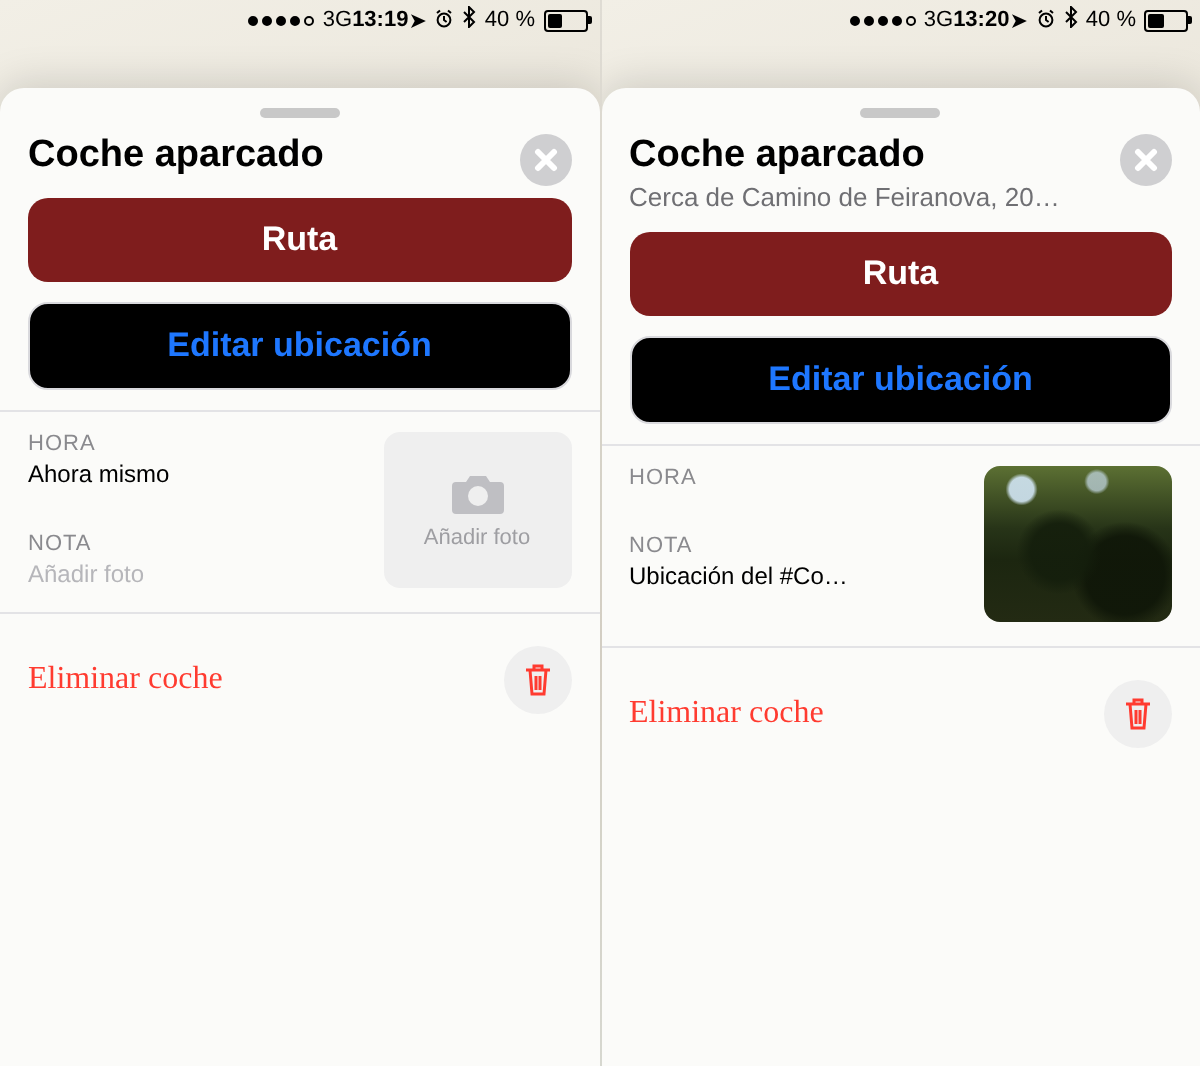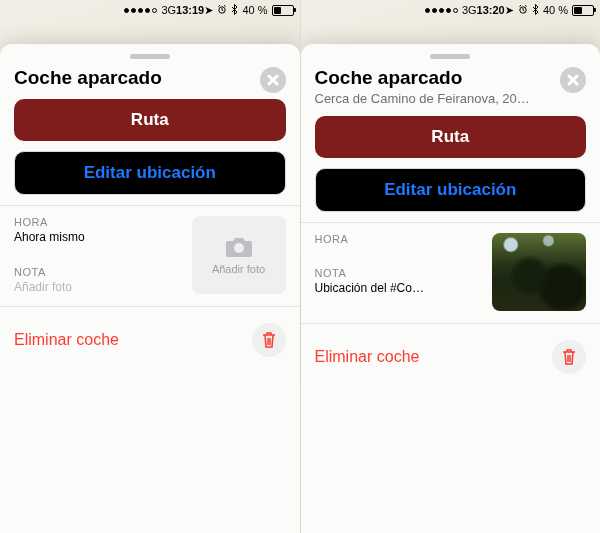--- a/index.html
+++ b/index.html
@@ -38,21 +38,21 @@
   .photobox{width:94px;height:78px;border-radius:8px;position:relative;overflow:hidden;flex:0 0 94px;}
   .photobox.empty{background:#efefef;display:flex;flex-direction:column;align-items:center;justify-content:center;gap:4px;color:#9e9ea2;font-size:11px;}
   .photobox.empty svg{width:30px;height:24px;fill:#bfbfc3;}
   .photobox.filled{background:linear-gradient(180deg,#5c7033 0%,#273418 40%,#1c2610 60%,#232a13 100%);}
   .photobox.filled::before{content:"";position:absolute;inset:0;background:
      radial-gradient(circle at 20% 15%,rgba(210,230,245,0.9) 0 6%,transparent 8%),
      radial-gradient(circle at 60% 10%,rgba(200,220,235,0.7) 0 5%,transparent 7%),
      radial-gradient(circle at 40% 55%,rgba(20,30,12,0.9) 0 20%,transparent 30%),
      radial-gradient(circle at 75% 70%,rgba(15,22,8,0.9) 0 22%,transparent 30%);}
   .delete-row{display:flex;align-items:center;justify-content:space-between;padding:16px 0 0;}
-  .delete-link{color:#ff3b30;font-size:16px;}
+  .delete-link{color:#ff3b30;font-size:16px;font-family:Liberation Serif, serif;}
   .trash{width:34px;height:34px;border-radius:50%;background:#efefef;display:flex;align-items:center;justify-content:center;}
   .trash svg{width:16px;height:18px;stroke:#ff3b30;fill:none;stroke-width:1.5;}
 </style>
 </head>
 <body>
 
 <div class="phones">
 
   <div class="phone left">
     <div class="status-bar">

